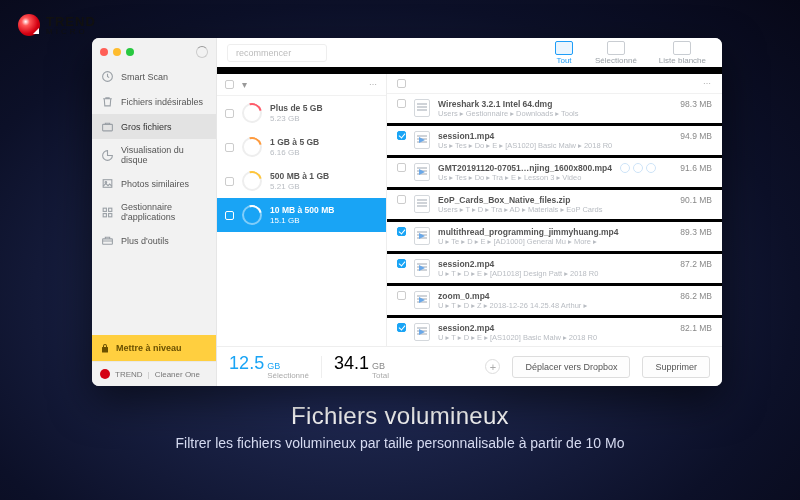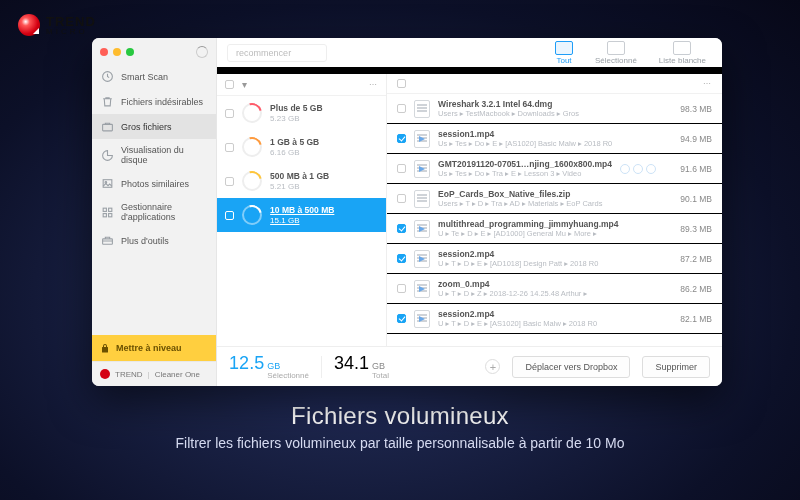--- a/index.html
+++ b/index.html
@@ -50,32 +50,32 @@
   .buckets { width:170px; border-right:1px solid #eee; display:flex; flex-direction:column; }
   .bhdr { display:flex; align-items:center; gap:6px; padding:5px 8px; font-size:8px; color:#aaa; border-bottom:1px solid #f1f1f1; }
   .bhdr .sort { margin-left:2px; font-size:10px; color:#999; }
   .bhdr .dots { margin-left:auto; letter-spacing:1px; cursor:pointer; }
   .bucket { display:flex; align-items:center; gap:8px; padding:7px 8px; font-size:8.5px; color:#666; cursor:pointer; }
   .bucket .chk { width:9px; height:9px; border:1px solid #ccc; border-radius:2px; }
   .bucket .ring { width:20px; height:20px; border-radius:50%; border:2px solid #eee; position:relative; }
   .bucket .ring::after { content:""; position:absolute; inset:-2px; border-radius:50%; border:2px solid transparent; border-top-color: var(--c,#f77); transform: rotate(30deg); }
   .bucket .meta b { display:block; font-weight:600; color:#555; font-size:8.5px; }
   .bucket .meta small { color:#b8bcc2; font-size:8px; }
-  .bucket.active { background:#19a4f5; color:#fff;text-decoration:underline; }
+  .bucket.active { background:#19a4f5; color:#fff; }
   .bucket.active .meta b, .bucket.active .meta small { color:#fff; }
   .bucket.active .ring { border:2px solid rgba(255,255,255,.45); }
   .bucket.active .ring::after { border-top-color:#fff; }
   .bucket.active .chk { border-color:#fff; }
 
   
   .files { flex:1; overflow:hidden; display:flex; flex-direction:column; }
   .fhdr { display:flex; padding:5px 10px; font-size:8px; color:#aaa; border-bottom:1px solid #f1f1f1; }
   .fhdr .dots { margin-left:auto; cursor:pointer; letter-spacing:1px; }
   .flist { flex:1; overflow-y:auto; }
-  .file { display:flex; align-items:center; gap:8px; padding:5px 10px; border-bottom:1px solid #000000; font-size:8.5px; }
+  .file { display:flex; gap:8px; padding:5px 10px; border-bottom:3px solid #000000; font-size:8.5px; }
   .file .chk { width:9px; height:9px; border:1px solid #ccc; border-radius:2px; flex:none; position:relative; }
   .file .chk.on { background:#19a4f5; border-color:#19a4f5; }
   .file .chk.on::after { content:""; position:absolute; left:2px; top:0; width:3px; height:5px; border:1.3px solid #fff; border-top:0; border-left:0; transform:rotate(40deg); }
   .file .fic { width:16px; height:18px; border:1px solid #d4d8dc; border-radius:2px; position:relative; background:#fff; flex:none; }
   .file .fic::before { content:""; position:absolute; left:2px; right:2px; top:3px; height:2px; background:#cfd3d8; box-shadow: 0 3px 0 #cfd3d8, 0 6px 0 #cfd3d8; }
   .file .fic.vid::after { content:""; position:absolute; left:4px; top:5px; border-left:6px solid #6aa8e8; border-top:3.5px solid transparent; border-bottom:3.5px solid transparent; }
   .file .fname { flex:1; min-width:0; }
   .file .fname b { display:block; color:#555; font-weight:600; font-size:8.5px; white-space:nowrap; overflow:hidden; text-overflow:ellipsis; }
   .file .fname small { color:#b8bcc2; font-size:7.5px; white-space:nowrap; overflow:hidden; text-overflow:ellipsis; display:block; }
   .file .size { color:#888; font-size:8.5px; width:46px; text-align:right; }
@@ -255,21 +255,21 @@
         <div class="fhdr">
           <span class="chk" style="width:9px;height:9px;border:1px solid #ccc;border-radius:2px;"></span>
           <span class="dots">⋯</span>
         </div>
         <div class="flist" id="flist">
             <div class="file">
               <span class="chk"></span>
               <span class="fic "></span>
               <span class="fname">
                 <b>Wireshark 3.2.1 Intel 64.dmg</b>
-                <small>Users ▸ TestMacbook ▸ Downloads ▸ Gros</small>
+                <small>Users ▸ Gestionnaire ▸ Downloads ▸ Tools</small>
               </span>
               <span class="size">98.3 MB</span>
             </div>
             <div class="file">
               <span class="chk on"></span>
               <span class="fic vid"></span>
               <span class="fname">
                 <b>session1.mp4</b>
                 <small>Us ▸ Tes ▸ Do ▸ E ▸ [AS1020] Basic Malw ▸ 2018 R0</small>
               </span>

